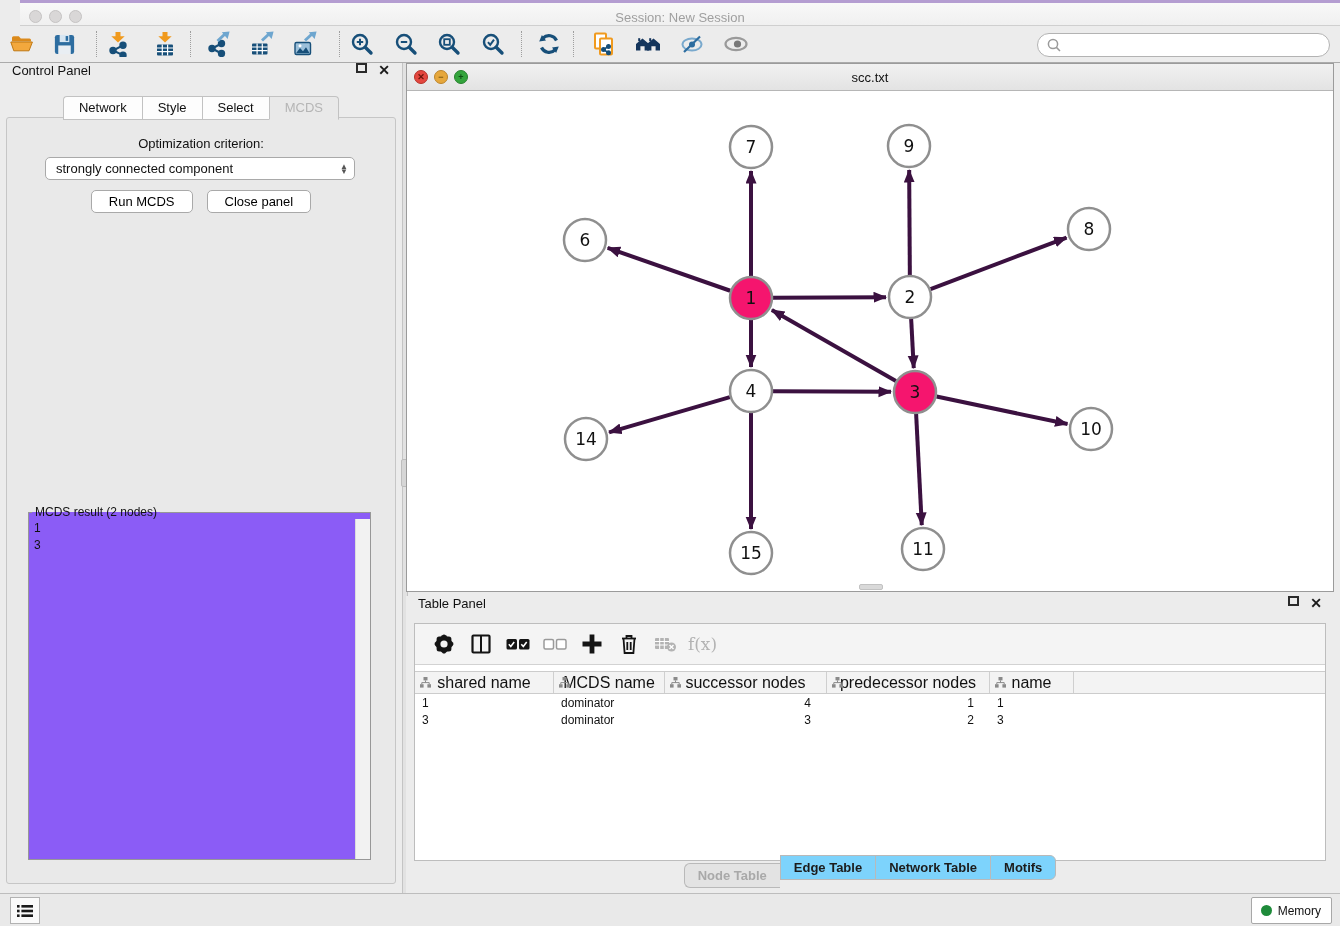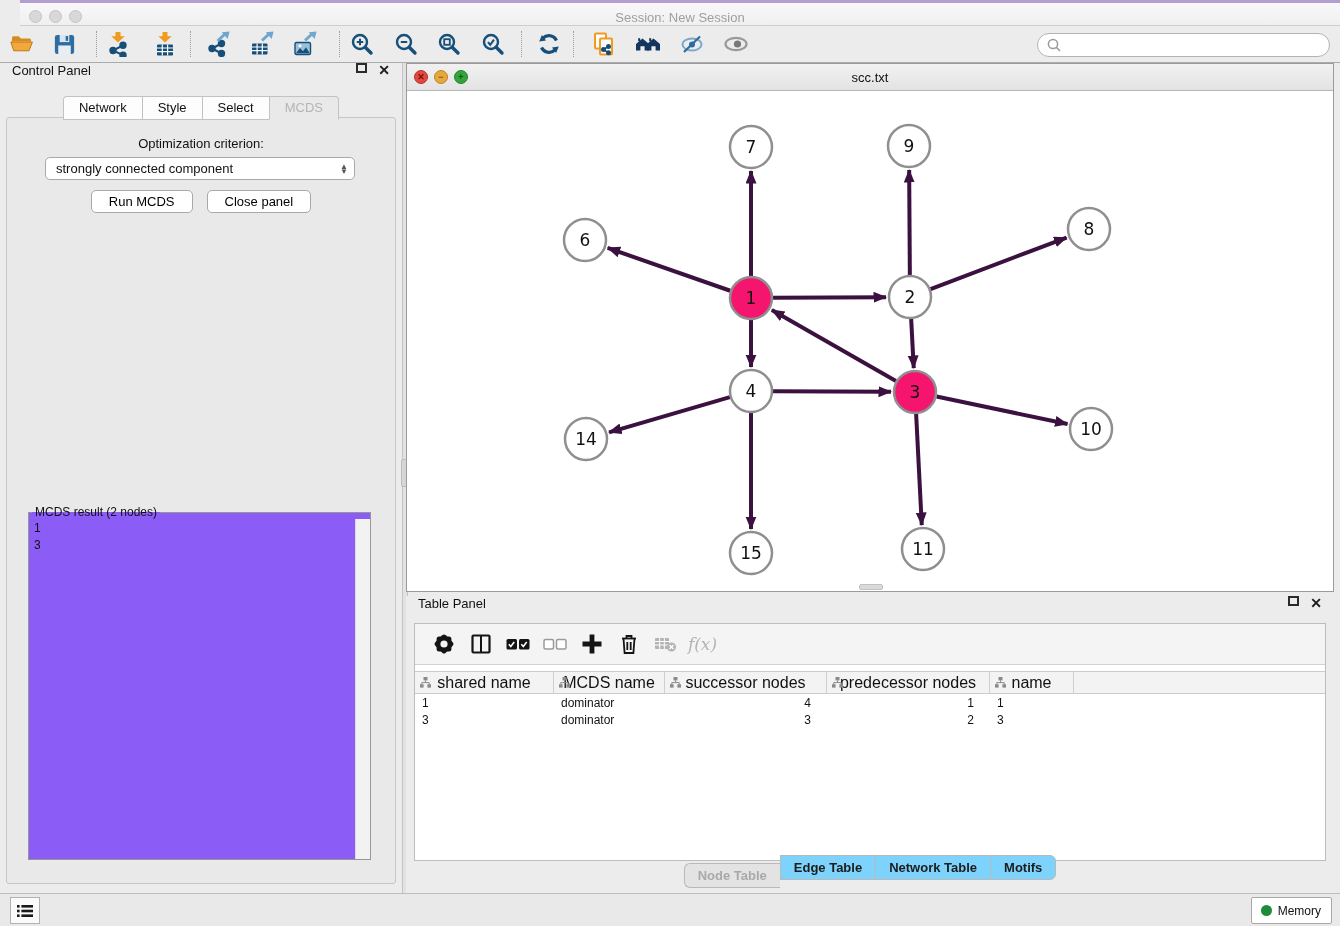--- a/index.html
+++ b/index.html
@@ -64,21 +64,21 @@
   .light.yellow{background:#e6a73b;border-color:#bc852b;color:#7c5a10;}
   .light.green{background:#33a43c;border-color:#27812e;color:#0d4f13;}
   .nw-title{position:absolute;left:0;right:0;text-align:center;font-size:13px;color:#111;}
   .nw-canvas{position:absolute;left:0;top:27px;right:0;bottom:0;background:#fff;}
   .nw-grip{position:absolute;left:50%;bottom:1px;width:22px;height:4px;margin-left:-11px;background:#d9d9d9;border:1px solid #c2c2c2;border-radius:2px;}
   
   #table-panel{position:absolute;left:406px;top:596px;width:928px;height:297px;background:#ececec;}
   .tp-body{position:absolute;left:8px;right:8px;top:27px;bottom:32px;background:#fff;border:1px solid #bdbdbd;}
   .tp-toolbar{height:40px;background:#f4f4f4;border-bottom:1px solid #d2d2d2;display:flex;align-items:center;padding-left:10px;}
   .tp-tb-icon{width:37px;height:34px;display:flex;align-items:center;justify-content:center;cursor:default;}
-  .fx-label{font-family:"DejaVu Serif",serif;font-style:italic;font-size:17px;color:#b3b3b3;}
+  .fx-label{font-family:"DejaVu Serif",serif;font-size:17px;color:#b3b3b3;}
   .tbl{position:absolute;left:0;right:0;top:47px;}
   .tbl-header{display:flex;height:21px;background:#f3f3f3;border-top:1px solid #cccccc;border-bottom:1px solid #cccccc;}
   .th{position:relative;display:flex;align-items:center;justify-content:center;border-right:1px solid #cfcfcf;
     font-size:16px;box-sizing:border-box;height:21px;}
   .th .col-icon{position:absolute;left:5px;top:5px;}
   .tbl-row{display:flex;height:17px;align-items:center;font-size:12px;}
   .td{box-sizing:border-box;padding:0 7px;overflow:hidden;white-space:nowrap;}
   .tp-tabs{position:absolute;bottom:5px;left:0;right:0;display:flex;justify-content:center;}
   .tp-tab{height:23px;line-height:23px;padding:0 13px;background:#7dd3fc;border:1px solid #b9b9b9;border-right:none;
     font-size:13px;font-weight:bold;color:#1c1c1c;cursor:default;}

